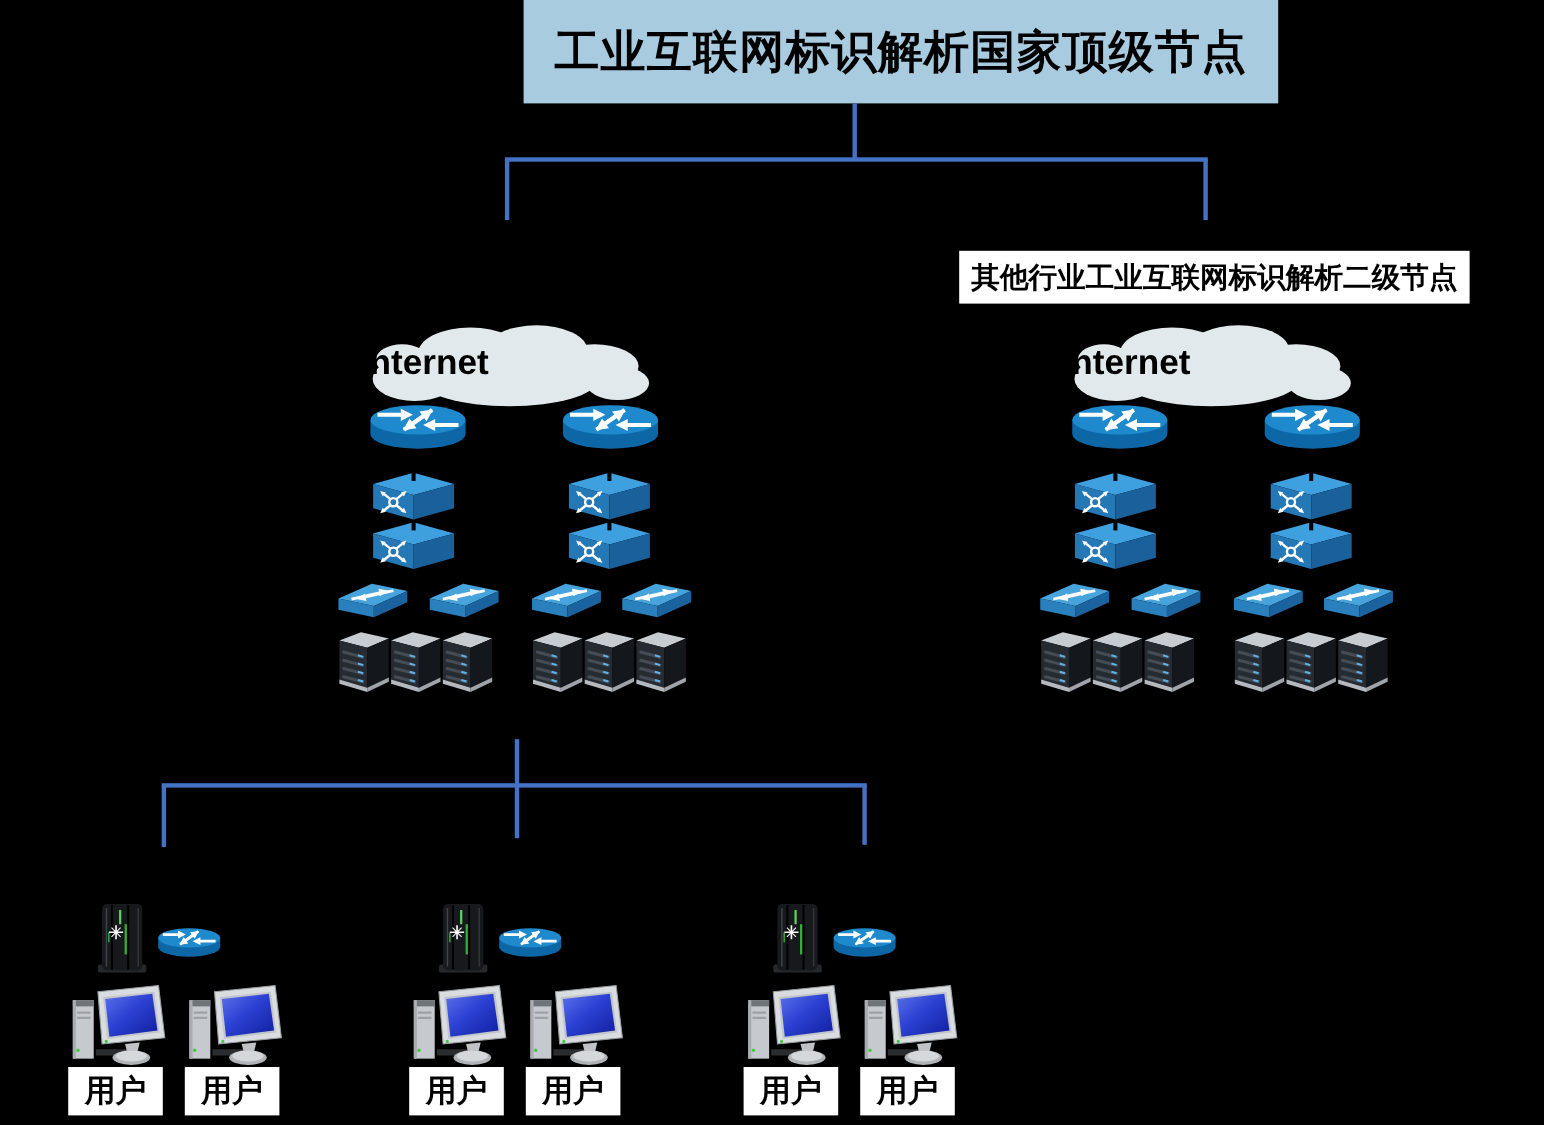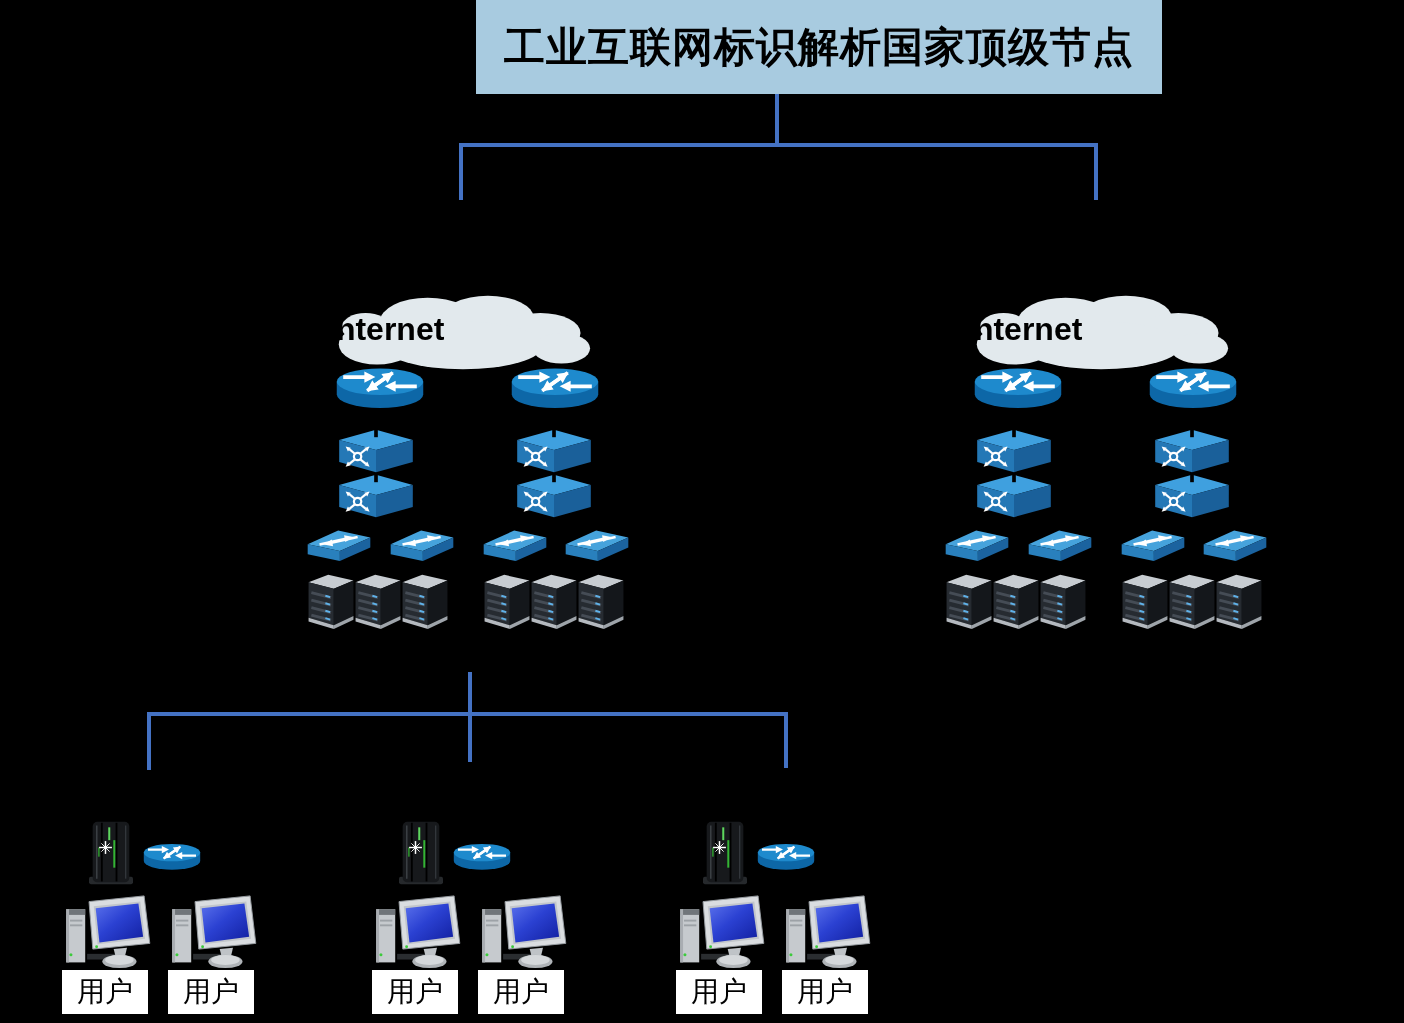--- a/index.html
+++ b/index.html
@@ -38,21 +38,21 @@
   .srv4{left:178px;} .srv5{left:225px;} .srv6{left:272px;}
   .ugroup{position:absolute;top:818px;width:300px;height:200px;}
   .g1{left:60px;} .g2{left:370px;} .g3{left:674px;}
   .ugroup .tower{position:absolute;left:24px;top:2px;width:54px;height:66px;}
   .ugroup .urouter{position:absolute;left:82px;top:20px;width:60px;height:40px;}
   .ugroup .pc{position:absolute;top:76px;width:88px;height:76px;}
   .pc1{left:4px;} .pc2{left:110px;}
   .ugroup .ulabel{
     position:absolute;top:152px;width:86px;height:44px;background:#fff;
     display:flex;align-items:center;justify-content:center;
-    font-size:28px;font-weight:400;
+    font-size:28px;font-weight:700;
   }
   .ul1{left:2px;} .ul2{left:108px;}
   
   .lv0{left:775px;top:94px;width:4px;height:51px;}
   .lh0{left:459px;top:143px;width:639px;height:4px;}
   .lvL{left:459px;top:145px;width:4px;height:55px;}
   .lvR{left:1094px;top:145px;width:4px;height:55px;}
   
   .lvc{left:468px;top:672px;width:4px;height:90px;}
   .lh1{left:147px;top:712px;width:641px;height:4px;}
@@ -185,20 +185,23 @@
 
   <div class="banner">
     <span>工业互联网标识解析国家顶级节点</span>
   </div>
 
   <div class="line lv0"></div>
   <div class="line lh0"></div>
   <div class="line lvL"></div>
   <div class="line lvR"></div>
 
+  <div class="seclabel">
+    <span>其他行业工业互联网标识解析二级节点</span>
+  </div>
 
   <div class="cluster c1">
     <svg class="cloud">
         <use href="#sym-cloud"></use>
       </svg>
     <div class="cloudlabel">Internet</div>
     <svg class="router ra">
         <use href="#sym-router"></use>
       </svg>
     <svg class="router rb">

